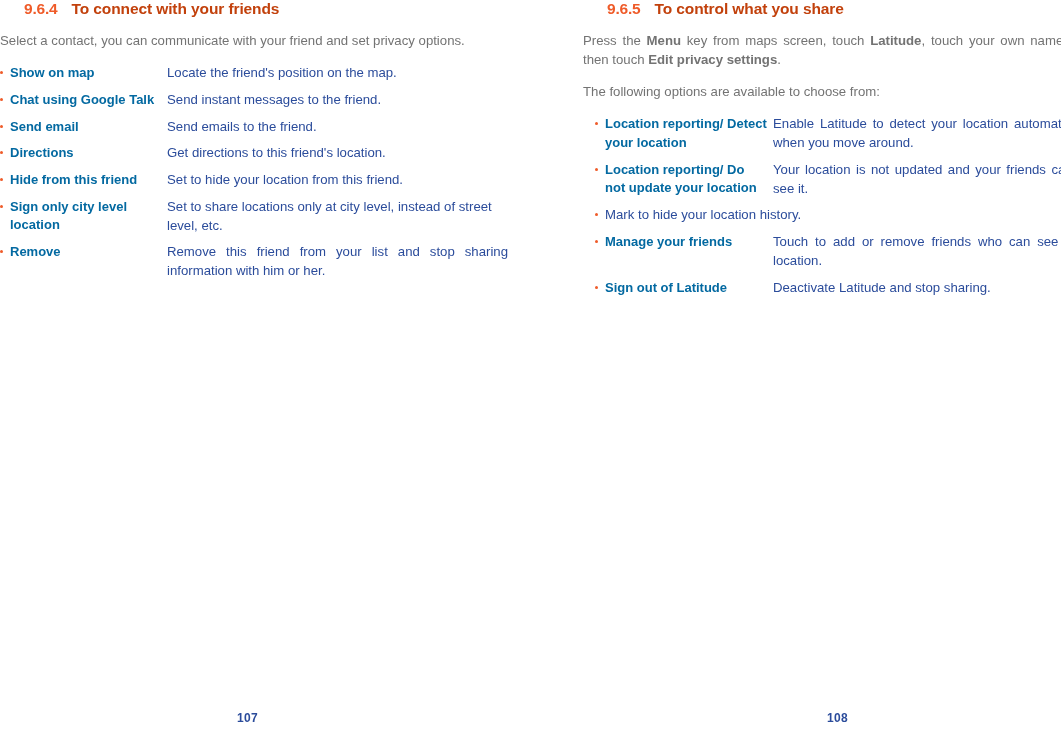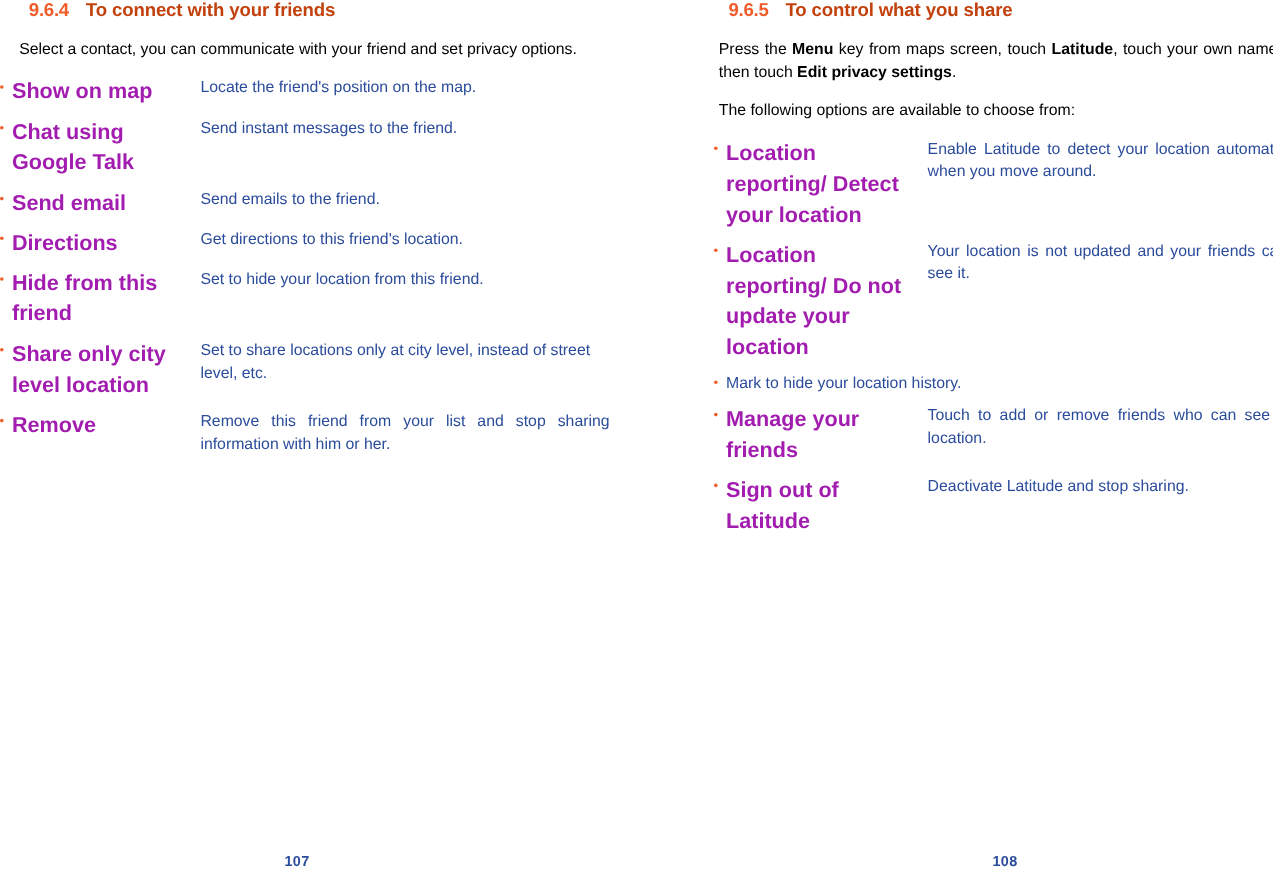--- a/index.html
+++ b/index.html
@@ -42,24 +42,24 @@
     letter-spacing: -0.2px;
     margin-left: 24px;
   }
   .heading .ttl {
     color: #c2410c;
     letter-spacing: -0.1px;
   }
 
   
   p.para {
-    margin: 0 0 13px 16px;
+    margin: 0 0 13px 0;
     font-size: 13.2px;
     line-height: 1.45;
-    color: #000000;
+    color: #737373;
     text-align: justify;
     text-justify: inter-word;
   }
   p.para.last { margin-bottom: 14px; }
   p.para b { font-weight: bold; }
 
   
   .deflist { margin: 0; padding: 0; }
 
   .defrow {
@@ -75,23 +75,23 @@
   }
   .defrow .bullet i {
     display: block;
     width: 3px;
     height: 3px;
     background: #ef5b29;
     border-radius: 50%;
   }
   .defrow .term {
     font-weight: bold;
-    font-size: 18px;
+    font-size: 13px;
     line-height: 1.42;
-    color: #a21caf;
+    color: #0369a1;
     padding-right: 6px;
     box-sizing: border-box;
   }
   .defrow .desc {
     font-size: 13.2px;
     line-height: 1.42;
     color: #2b4c9b;
     text-align: justify;
     text-justify: inter-word;
     box-sizing: border-box;
@@ -171,21 +171,21 @@
             <i></i>
           </span>
         <span class="term">Hide from this friend</span>
         <span class="desc nojust">Set to hide your location from this friend.</span>
       </div>
 
       <div class="defrow">
         <span class="bullet">
             <i></i>
           </span>
-        <span class="term">Share only city level location</span>
+        <span class="term">Sign only city level location</span>
         <span class="desc nojust">Set to share locations only at city level, instead of street level, etc.</span>
       </div>
 
       <div class="defrow">
         <span class="bullet">
             <i></i>
           </span>
         <span class="term">Remove</span>
         <span class="desc">Remove this friend from your list and stop sharing information with him or her.</span>
       </div>

